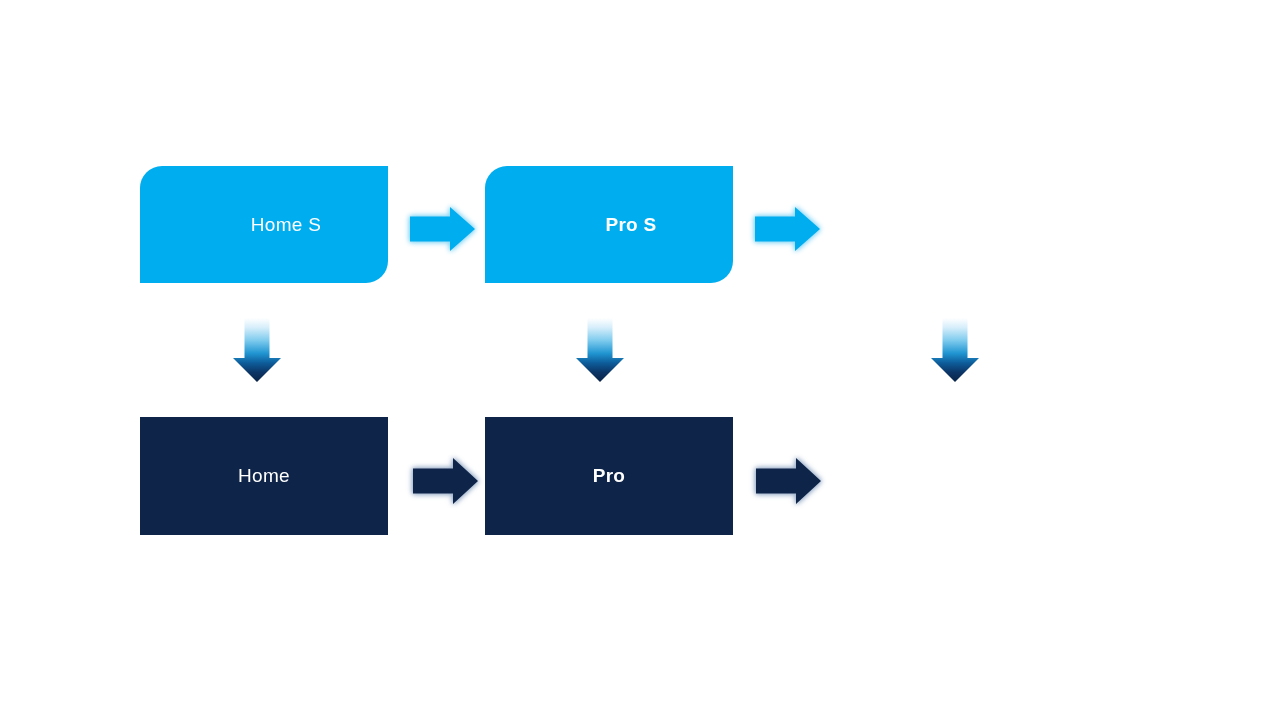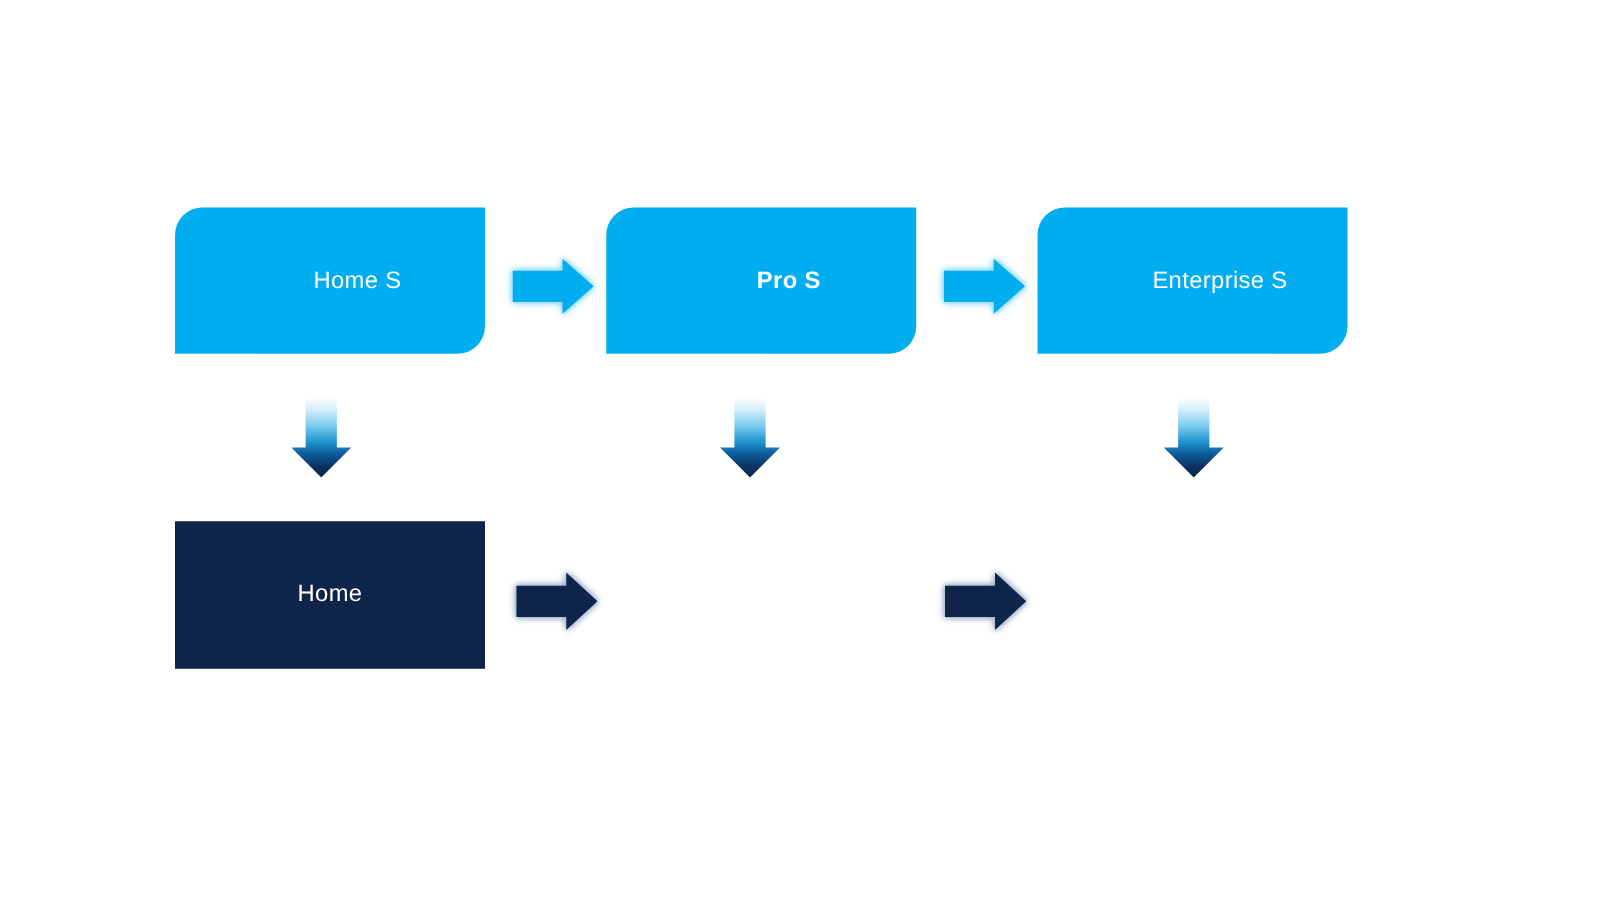--- a/index.html
+++ b/index.html
@@ -91,23 +91,20 @@
       </linearGradient>
     </defs>
   </svg>
 
   <div class="node node-top col1">
     <span>Home S</span>
   </div>
   <div class="node node-top col2">
     <span>Pro S</span>
   </div>
-  <div class="node node-top col3">
-    <span>Enterprise S</span>
-  </div>
 
   <svg class="arrow arrow-right-top ra1" viewBox="0 0 65 44" aria-hidden="true">
     <polygon points="0,9.5 40,9.5 40,0 65,22 40,44 40,34.5 0,34.5"></polygon>
   </svg>
   <svg class="arrow arrow-right-top ra2" viewBox="0 0 65 44" aria-hidden="true">
     <polygon points="0,9.5 40,9.5 40,0 65,22 40,44 40,34.5 0,34.5"></polygon>
   </svg>
 
   <svg class="arrow arrow-down da1" viewBox="0 0 48 64" aria-hidden="true">
     <polygon points="11.5,0 36.5,0 36.5,40 48,40 24,64 0,40 11.5,40"></polygon>
@@ -115,20 +112,23 @@
   <svg class="arrow arrow-down da2" viewBox="0 0 48 64" aria-hidden="true">
     <polygon points="11.5,0 36.5,0 36.5,40 48,40 24,64 0,40 11.5,40"></polygon>
   </svg>
   <svg class="arrow arrow-down da3" viewBox="0 0 48 64" aria-hidden="true">
     <polygon points="11.5,0 36.5,0 36.5,40 48,40 24,64 0,40 11.5,40"></polygon>
   </svg>
 
   <div class="node node-bottom col1">
     <span>Home</span>
   </div>
+  <div class="node node-bottom col2">
+    <span>Pro</span>
+  </div>
 
   <svg class="arrow arrow-right-bottom rb1" viewBox="0 0 65 46" aria-hidden="true">
     <polygon points="0,10.5 40,10.5 40,0 65,23 40,46 40,35.5 0,35.5"></polygon>
   </svg>
   <svg class="arrow arrow-right-bottom rb2" viewBox="0 0 65 46" aria-hidden="true">
     <polygon points="0,10.5 40,10.5 40,0 65,23 40,46 40,35.5 0,35.5"></polygon>
   </svg>
 
 </div>
 

